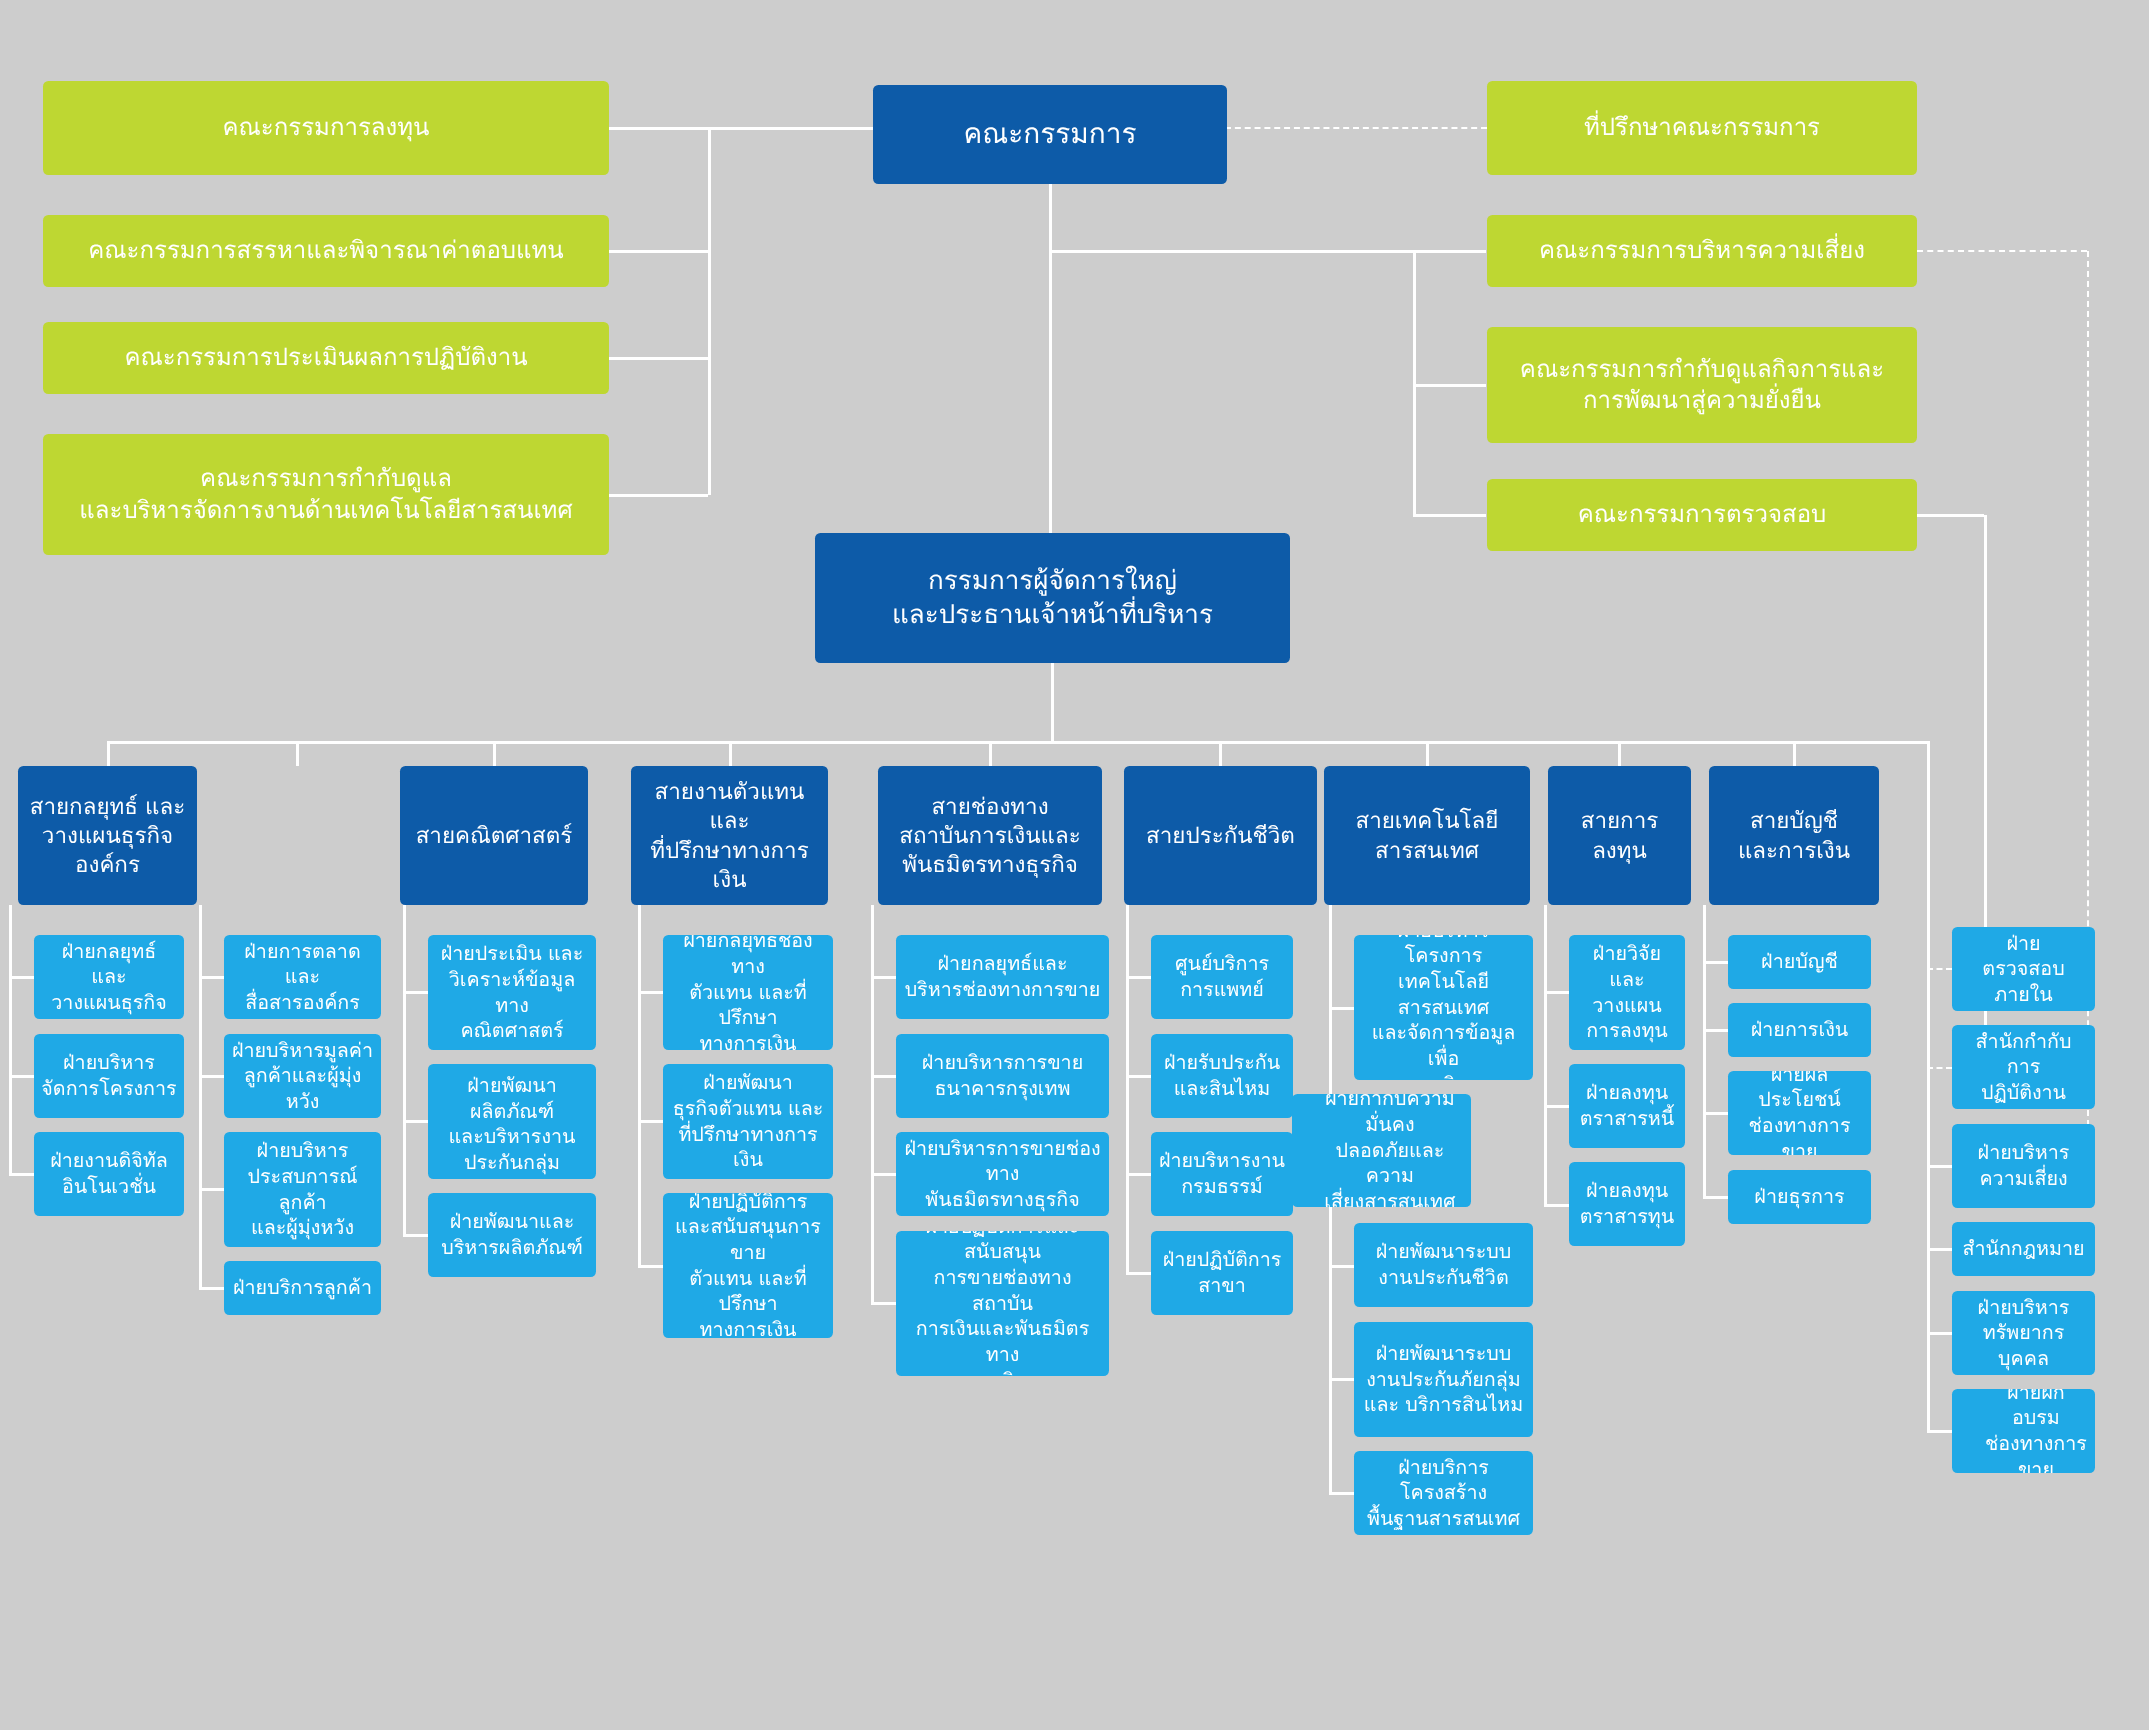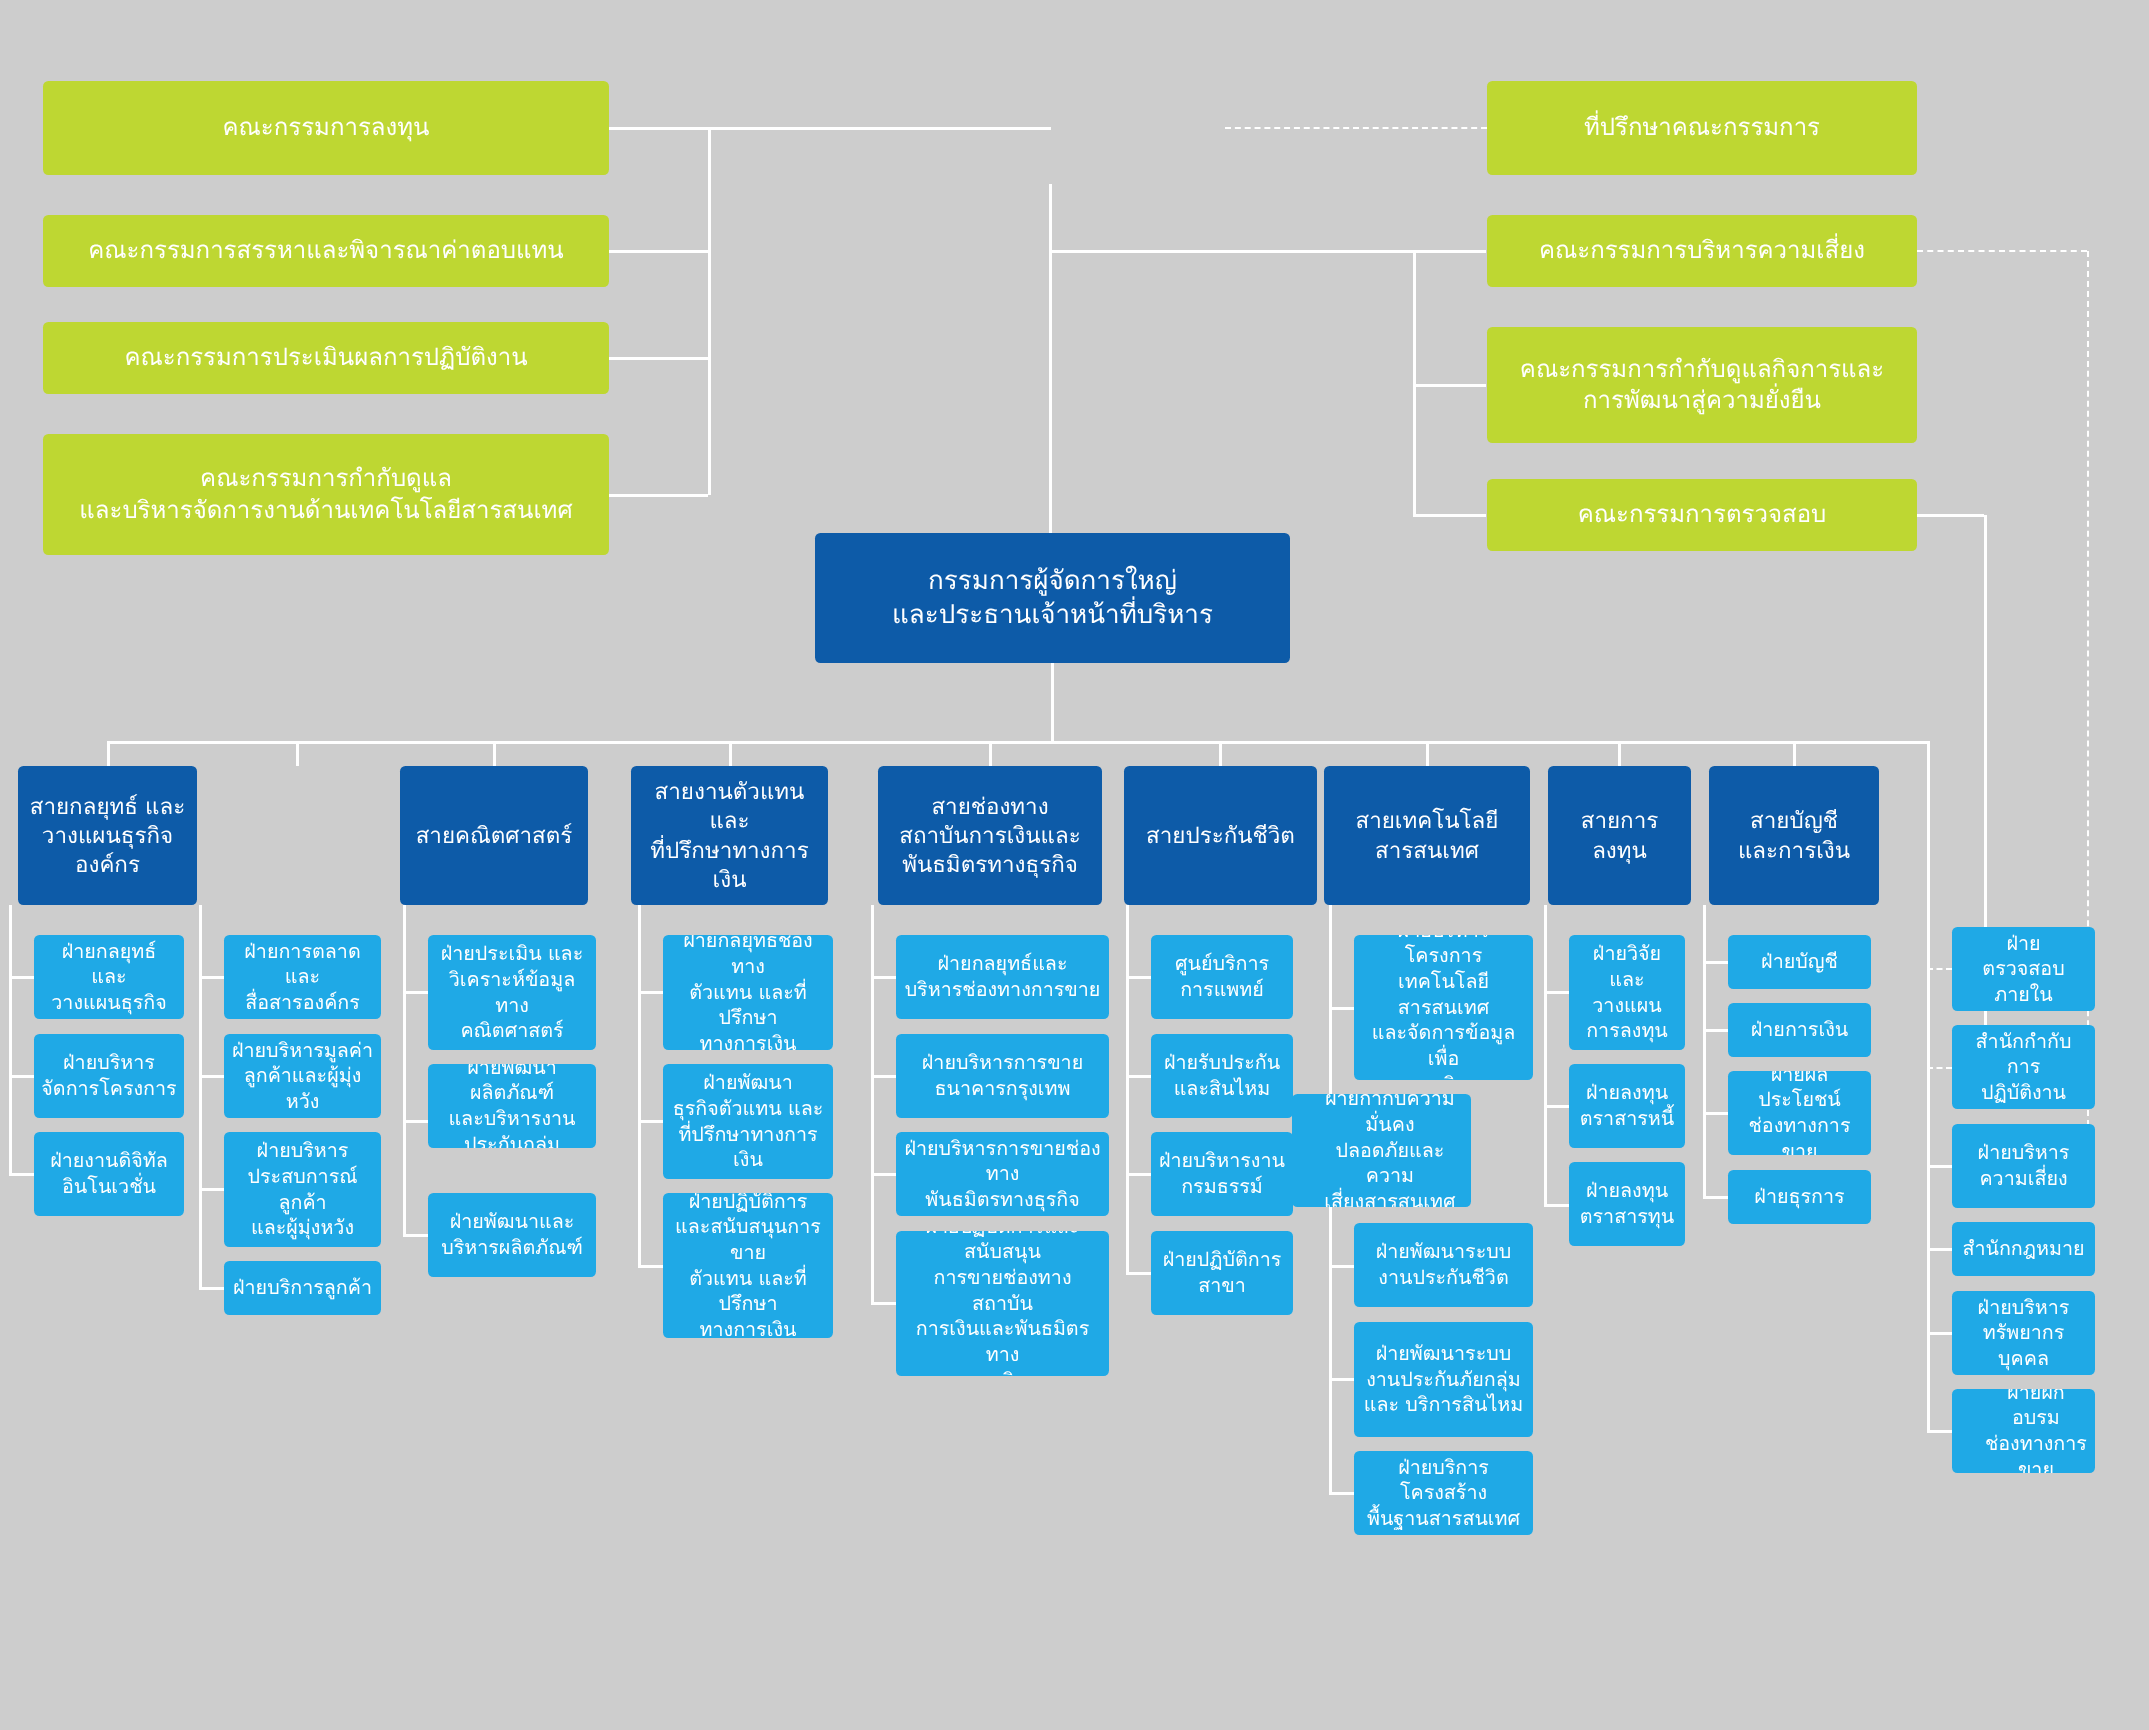--- a/index.html
+++ b/index.html
@@ -121,20 +121,23 @@
       <div class="ln h" style="left: 1794px; top: 741px; width: 136px; height: 2.7px;"></div>
       <div class="ln h" style="left: 1917px; top: 514px; width: 67px; height: 2.7px;"></div>
       <div class="ln v" style="left: 1984px; top: 515px; width: 2.7px; height: 454px;"></div>
       <div class="ln h" style="left: 2096px; top: 968px; height: 2.7px;"></div>
       <div class="ln h" style="left: 2096px; top: 1067px; height: 2.7px;"></div>
       <div class="ln v" style="left: 1984px; top: 969px; width: 2.7px; height: 99px;"></div>
       <div class="dash-h" style="left: 1917px; top: 250px; width: 170px;"></div>
       <div class="dash-v" style="left: 2087px; top: 251px; height: 915px;"></div>
       <div class="dash-h" style="left: 2096px; top: 1165px;"></div>
     </div>
+<div class="box navy lvl1" style="left: 873px; top: 85px; width: 354px; height: 99px;">
+      <span style="white-space: pre-line;">คณะกรรมการ</span>
+    </div>
     <div class="box navy lvl2" style="left: 815px; top: 533px; width: 475px; height: 130px;">
       <span style="white-space: pre-line;">กรรมการผู้จัดการใหญ่
 และประธานเจ้าหน้าที่บริหาร</span>
     </div>
     <div class="box green" style="left: 43px; top: 81px; width: 566px; height: 94px;">
       <span style="white-space: pre-line;">คณะกรรมการลงทุน</span>
     </div>
     <div class="box green" style="left: 43px; top: 215px; width: 566px; height: 72px;">
       <span style="white-space: pre-line;">คณะกรรมการสรรหาและพิจารณาค่าตอบแทน</span>
     </div>
@@ -192,21 +195,21 @@
       <span style="white-space: pre-line;">ฝ่ายบริการลูกค้า</span>
     </div>
     <div class="box navy div" style="left: 400px; top: 766px; width: 188px; height: 139px;">
       <span style="white-space: pre-line;">สายคณิตศาสตร์</span>
     </div>
     <div class="box cyan" style="left: 428px; top: 935px; width: 168px; height: 115px;">
       <span style="white-space: pre-line;">ฝ่ายประเมิน และ
 วิเคราะห์ข้อมูลทาง
 คณิตศาสตร์</span>
     </div>
-    <div class="box cyan" style="left: 428px; top: 1064px; width: 168px; height: 84px;">
+    <div class="box cyan" style="left: 428px; top: 1064px; width: 168px; height: 115px; align-items: flex-end;">
       <span style="white-space: pre-line;">ฝ่ายพัฒนาผลิตภัณฑ์
 และบริหารงาน
 ประกันกลุ่ม</span>
     </div>
     <div class="box cyan" style="left: 428px; top: 1193px; width: 168px; height: 84px;">
       <span style="white-space: pre-line;">ฝ่ายพัฒนาและ
 บริหารผลิตภัณฑ์</span>
     </div>
     <div class="box navy div" style="left: 631px; top: 766px; width: 197px; height: 139px;">
       <span style="white-space: pre-line;">สายงานตัวแทน และ

